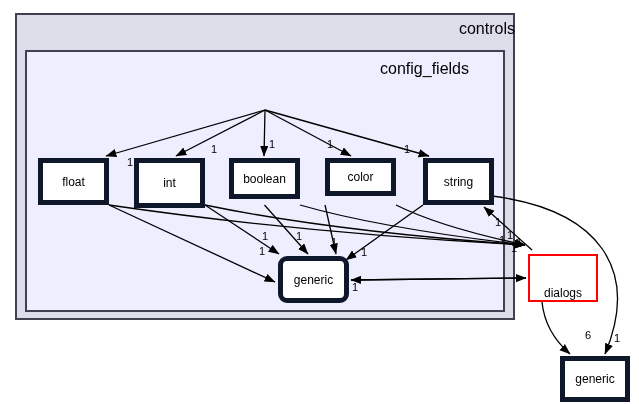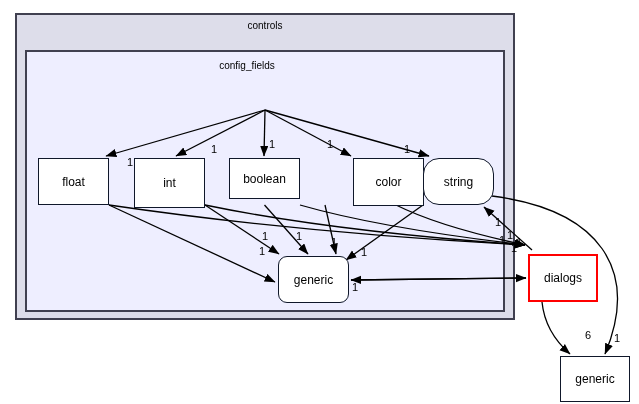--- a/index.html
+++ b/index.html
@@ -6,38 +6,38 @@
   #canvas{
     position:relative;
     width:639px;height:404px;
     background:#ffffff;
     font-family:"Liberation Sans", sans-serif;
     overflow:hidden;
   }
   #graph-svg{position:absolute;left:0;top:0;width:639px;height:404px;}
   .cluster-label{
     position:absolute;
-    font-size:10px;
+    font-size:16px;
     color:#000000;
     white-space:nowrap;
-    text-align:center;
+    text-align:right;
   }
   .node-box{
     position:absolute;
     background:#ffffff;
     box-sizing:border-box;
     display:flex;
     align-items:center;
     justify-content:center;
     font-size:12px;
     color:#000000;
     white-space:nowrap;
   }
-  .node-black{border:1px solid #0f172a;}
-  .node-red{border:2px solid #ff0000;}
+  .node-black{border:5px solid #0f172a;}
+  .node-red{border:2px solid #ff0000;align-items:flex-end;}
   .edge-label{
     position:absolute;
     font-size:11px;
     color:#000000;
     line-height:11px;
     white-space:nowrap;
   }
 </style>
 </head>
 <body>
@@ -83,24 +83,24 @@
   <div id="nodes">
       <div class="node-box node-black" style="left: 38px; top: 158px; width: 71px; height: 47px;">
         <span>float</span>
       </div>
       <div class="node-box node-black" style="left: 134px; top: 158px; width: 71px; height: 50px;">
         <span>int</span>
       </div>
       <div class="node-box node-black" style="left: 229px; top: 158px; width: 71px; height: 41px;">
         <span>boolean</span>
       </div>
-      <div class="node-box node-black" style="left: 325px; top: 158px; width: 71px; height: 48px; margin-left: 28px;">
+      <div class="node-box node-black" style="left: 325px; top: 158px; width: 71px; height: 38px;">
         <span>color</span>
       </div>
-      <div class="node-box node-black" style="left: 423px; top: 158px; width: 71px; height: 47px; border-radius: 16px;">
+      <div class="node-box node-black" style="left: 423px; top: 158px; width: 71px; height: 47px;">
         <span>string</span>
       </div>
       <div class="node-box node-black" style="left: 278px; top: 256px; width: 71px; height: 47px; border-radius: 9px;">
         <span>generic</span>
       </div>
       <div class="node-box node-red" style="left: 528px; top: 254px; width: 70px; height: 48px;">
         <span>dialogs</span>
       </div>
       <div class="node-box node-black" style="left: 560px; top: 356px; width: 70px; height: 46px;">
         <span>generic</span>

